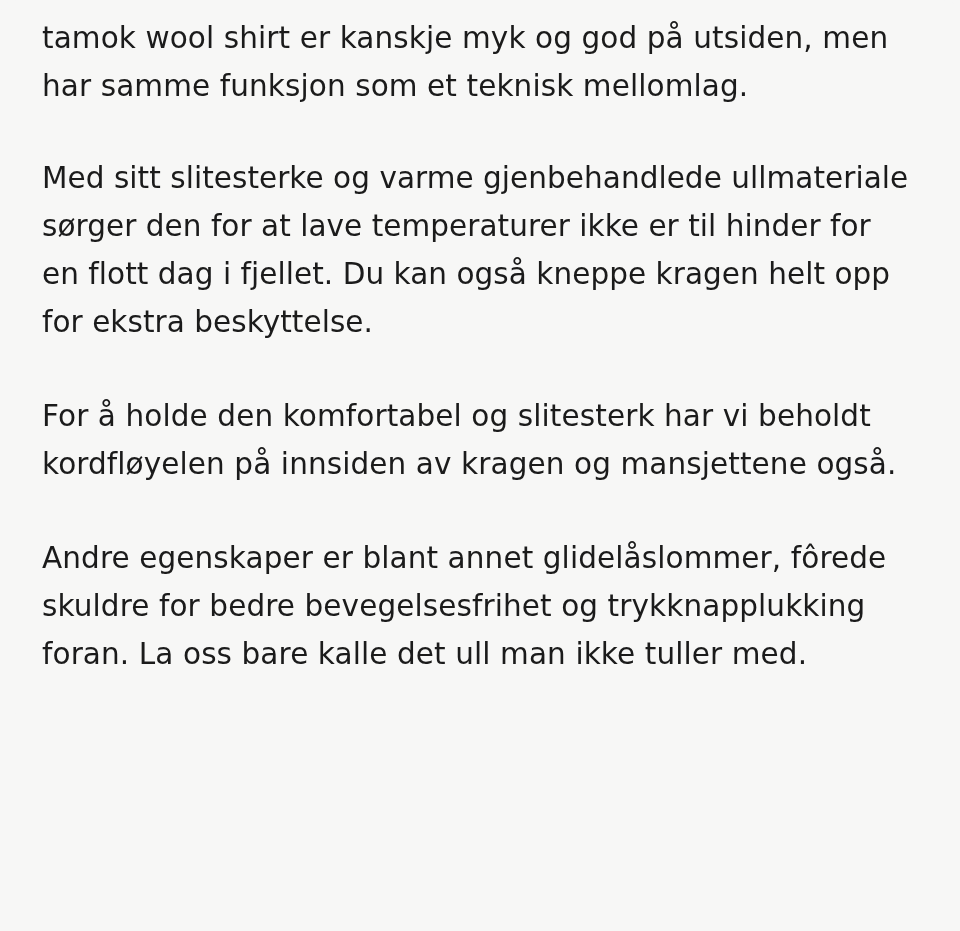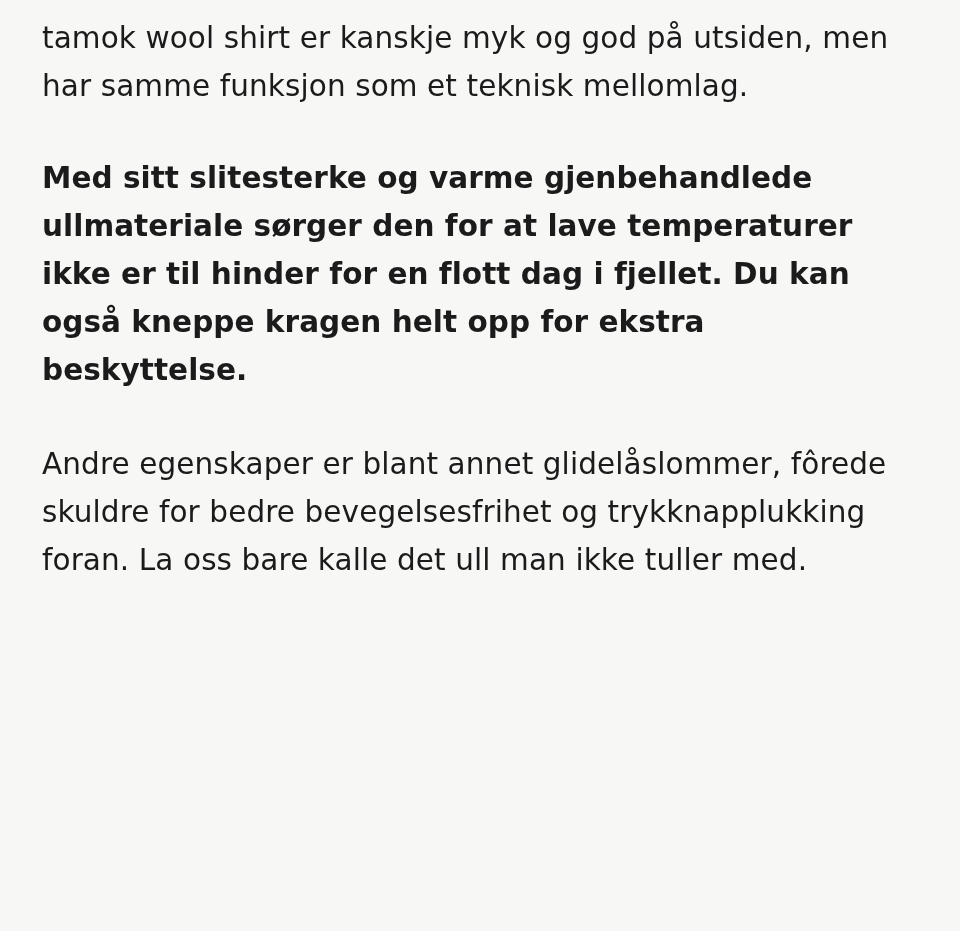--- a/index.html
+++ b/index.html
@@ -27,33 +27,34 @@
     font-size: 29.5px;
     line-height: 48px;
     letter-spacing: 0.1px;
     color: #1b1b1b;
     font-weight: 400;
   }
   .para.lead {
     margin-bottom: 44px;
   }
   .para.bold {
-    font-weight: 700;
+    font-weight: 400;
     letter-spacing: 0.05px;
   }
   .para:last-child {
     margin-bottom: 0;
   }
 </style>
 </head>
 <body>
 
 <div class="page">
 
   <p class="para lead">tamok wool shirt er kanskje myk og god på utsiden, men har samme funksjon som et teknisk mellomlag.</p>
 
   <p class="para bold">Med sitt slitesterke og varme gjenbehandlede ullmateriale sørger den for at lave temperaturer ikke er til hinder for en flott dag i fjellet. Du kan også kneppe kragen helt opp for ekstra beskyttelse.</p>
 
 
+  <p class="para">For å holde den komfortabel og slitesterk har vi beholdt kordfløyelen på innsiden av kragen og mansjettene også.</p>
 
   <p class="para">Andre egenskaper er blant annet glidelåslommer, fôrede skuldre for bedre bevegelsesfrihet og trykknapplukking foran. La oss bare kalle det ull man ikke tuller med.</p>
 
 </div>
 
 </body></html>

